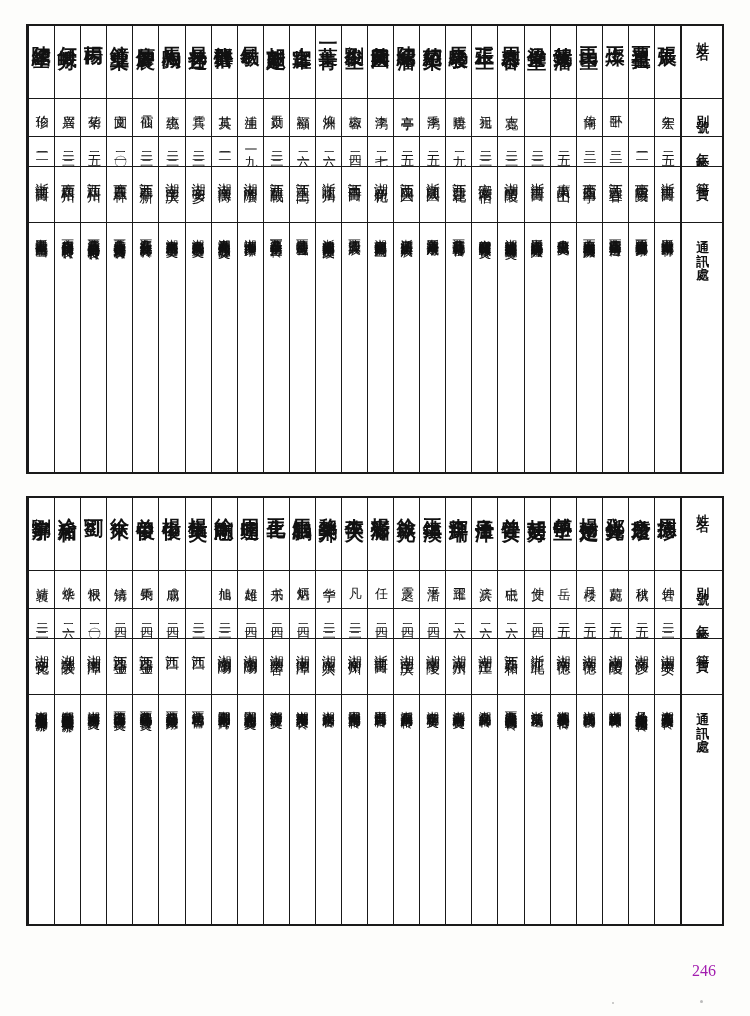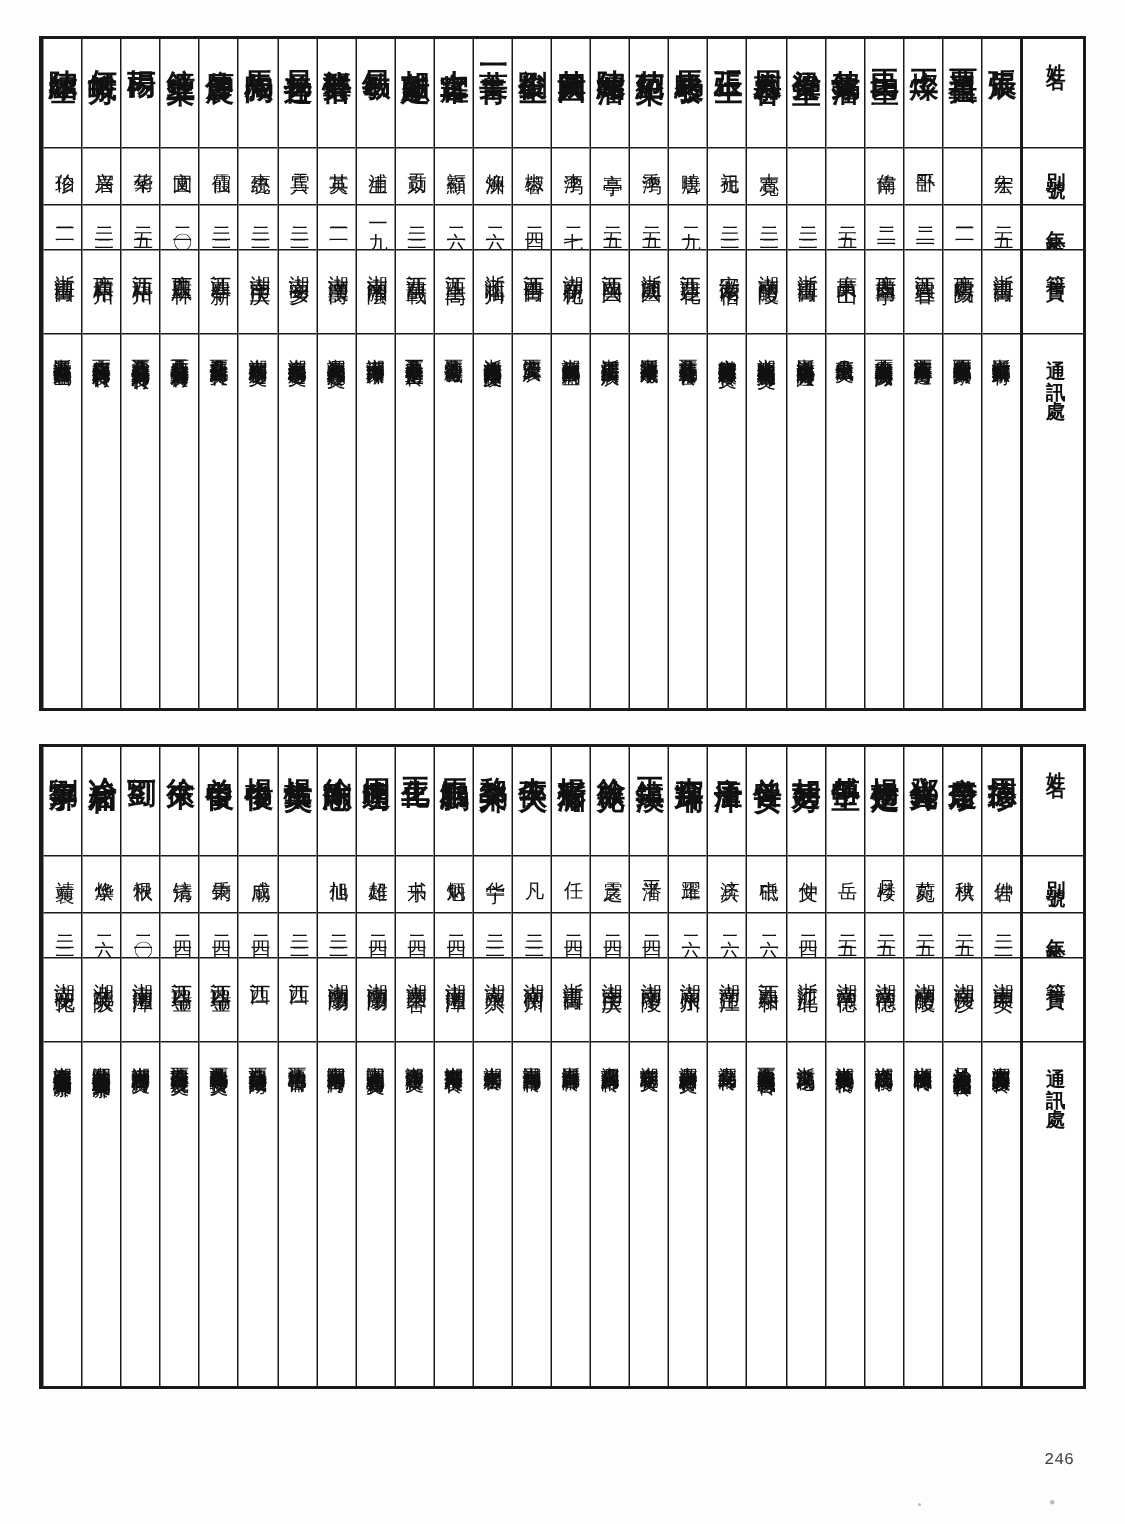--- a/index.html
+++ b/index.html
@@ -94,23 +94,23 @@
   .nm  { font-size: 19px; font-weight: 700; letter-spacing: 2px; padding-top: 3px; }
   .al  { font-size: 13px; padding-top: 4px; }
   .ag  { font-size: 13px; letter-spacing: 3px; padding-top: 3px; }
   .og  { font-size: 14px; letter-spacing: 2px; padding-top: 3px; }
   .ad  { font-size: 12.5px; letter-spacing: 0.5px; padding-top: 4px; max-height: 100%; }
 
   .page-num {
     position: absolute;
     right: 34px;
     bottom: 36px;
-    font-size: 11px;
-    color: #404040;
-    font-family: Liberation Mono, monospace;
+    font-size: 16px;
+    color: #a21caf;
+    font-family: Liberation Serif, serif;
   }
   .speck {
     position: absolute;
     background: #bbb;
     border-radius: 50%;
   }
 </style>
 </head>
 <body>
 

